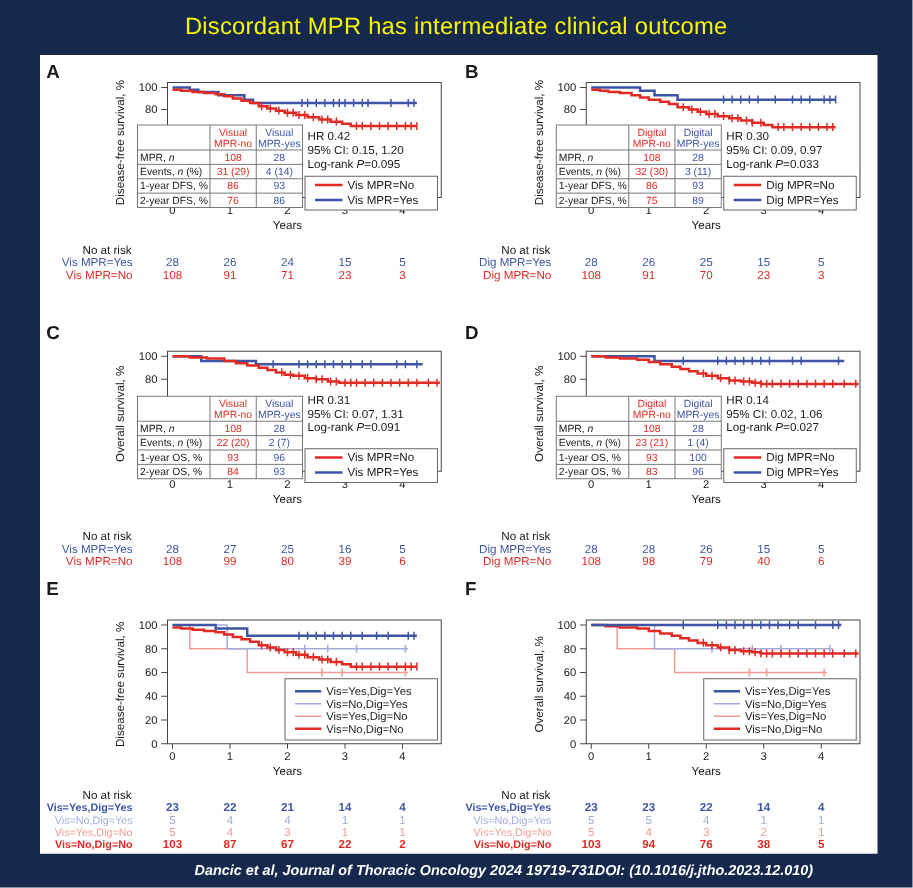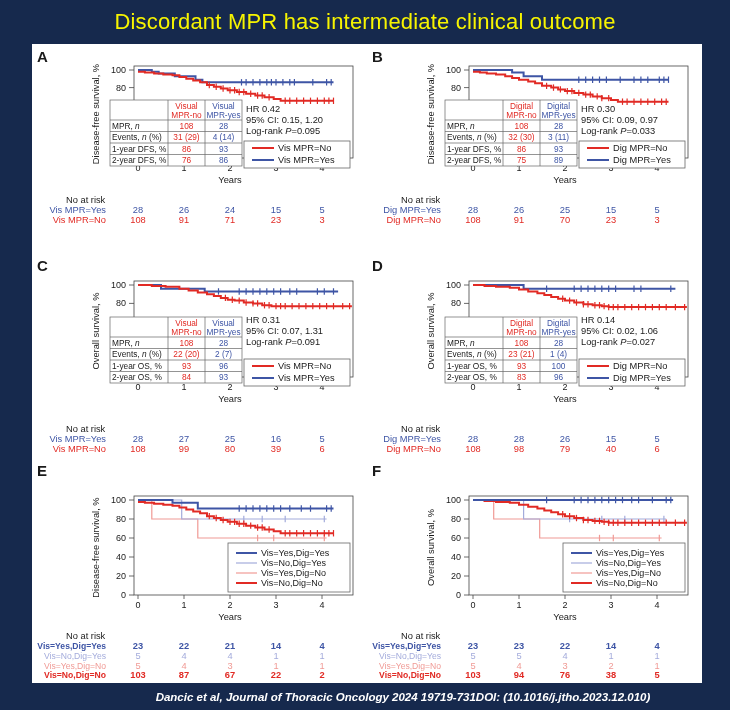--- a/index.html
+++ b/index.html
@@ -4,21 +4,21 @@
 <style>
   html,body{margin:0;padding:0;}
   body{
     width:730px;height:710px;position:relative;overflow:hidden;
     background:#16294d;
     font-family:"Liberation Sans",sans-serif;
   }
   .slide-title{
     position:absolute;top:0;left:0;width:730px;height:44px;
     display:flex;align-items:center;justify-content:center;
-    color:#f7f400;font-size:22px;letter-spacing:.2px;
+    color:#f7f400;font-size:19px;letter-spacing:.2px;
   }
   .figure-area{
     position:absolute;left:32px;top:44px;width:670px;height:639px;
     background:#ffffff;
   }
   #panels-grid{
     display:grid;
     grid-template-columns:335px 335px;
     grid-template-rows:213px 205px 221px;
   }

